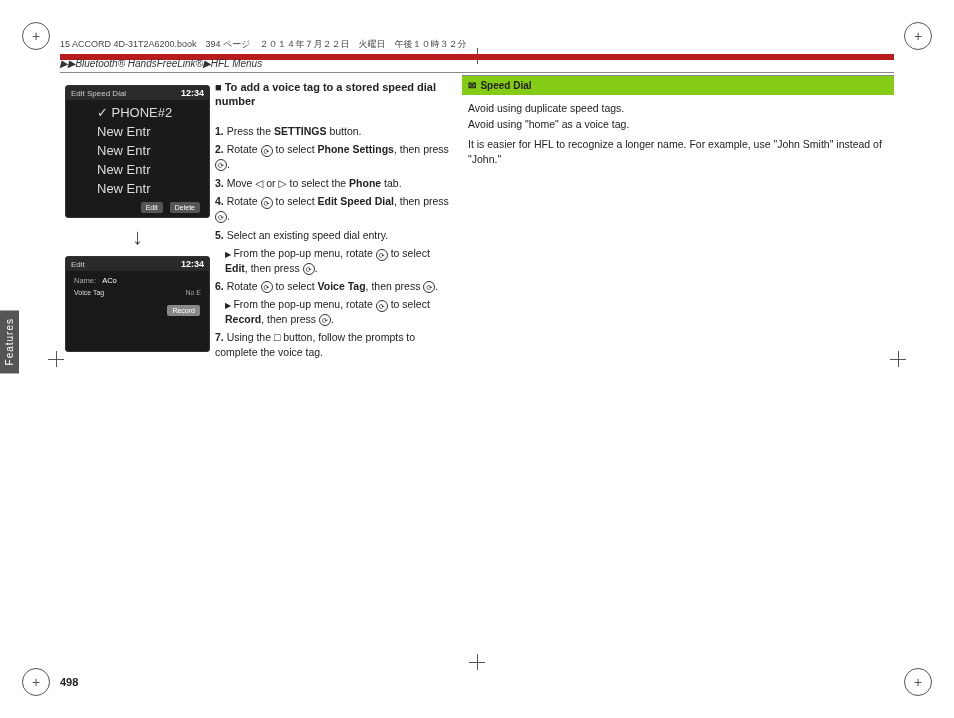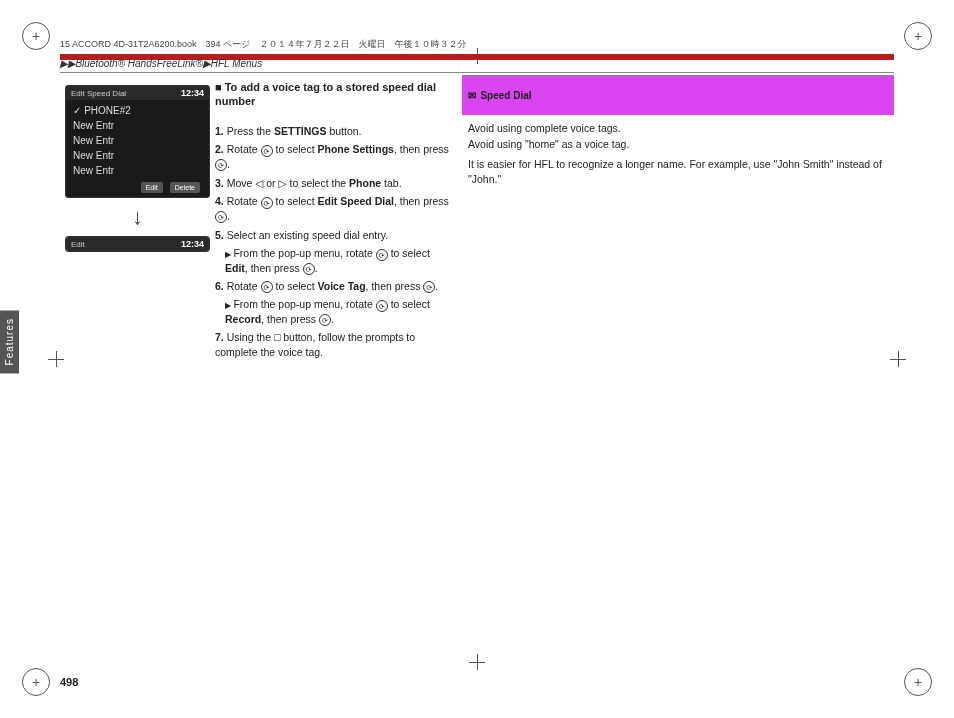--- a/index.html
+++ b/index.html
@@ -139,24 +139,25 @@
       font-weight: bold;
     }
 
     .screen-body {
       padding: 3px 4px;
       min-height: 80px;
     }
 
     .menu-item {
       color: #ddd;
-      font-size: 10px;
+      font-size: 13px;
       padding: 1.5px 3px;
       border-radius: 2px;
       margin-bottom: 1px;
+      margin-left: 24px;
     }
 
     .popup-btn {
       display: inline-block;
       background: #555;
       color: #fff;
       font-size: 7px;
       padding: 2px 5px;
       border-radius: 2px;
       margin: 1px 2px;
@@ -244,24 +245,24 @@
       line-height: 11px;
     }
 
     
     .right-column {
       flex: 1;
       border-top: 1px solid #888;
     }
 
     .info-header {
-      background: #d946ef;
+      background: #84cc16;
       font-size: 10px;
       font-weight: bold;
-      padding: 14px 6px;
+      padding: 4px 6px;
       margin-bottom: 6px;
       display: flex;
       align-items: center;
       gap: 4px;
     }
     .info-header::before {
       content: '✉';
       font-size: 10px;
     }
 
@@ -334,20 +335,33 @@
         </div>
       </div>
 
       <div class="arrow-down">↓</div>
 
       <div class="screen-mock">
         <div class="screen-header">
           <span>Edit</span>
           <span class="time">12:34</span>
         </div>
+        <div class="screen-body">
+          <div class="screen2-label">
+            <span style="color:#aaa;">Name:</span>
+            <span style="color:#fff; margin-left:4px;">ACo</span>
+          </div>
+          <div class="voice-tag-row">
+            <span class="voice-tag-label">Voice Tag</span>
+            <span class="voice-tag-value">No E</span>
+          </div>
+          <div style="display:flex; justify-content:flex-end; padding-right:3px; margin-top:6px;">
+            <span class="popup-btn active">Record</span>
+          </div>
+        </div>
       </div>
 
     </div>
 
     <div class="instructions-area">
       <div class="section-title">■ To add a voice tag to a stored speed dial number</div>
 
       <div class="step">
         <span class="num">1.</span>
         Press the <strong>SETTINGS</strong> button.
@@ -392,21 +406,21 @@
       </div>
 
     </div>
   </div>
 
   <div class="right-column">
     <div class="info-header">
       <span>Speed Dial</span>
     </div>
     <div class="info-text">
-      <p>Avoid using complete voice tags.</p>
+      <p>Avoid using duplicate speed tags.</p>
       <p>Avoid using "home" as a voice tag.</p>
       <p style="margin-top:4px;">It is easier for HFL to recognize a longer name. For example, use "John Smith" instead of "John."</p>
     </div>
   </div>
 
 </div>
 
 <div class="page-number">498</div>
 
 </body></html>

